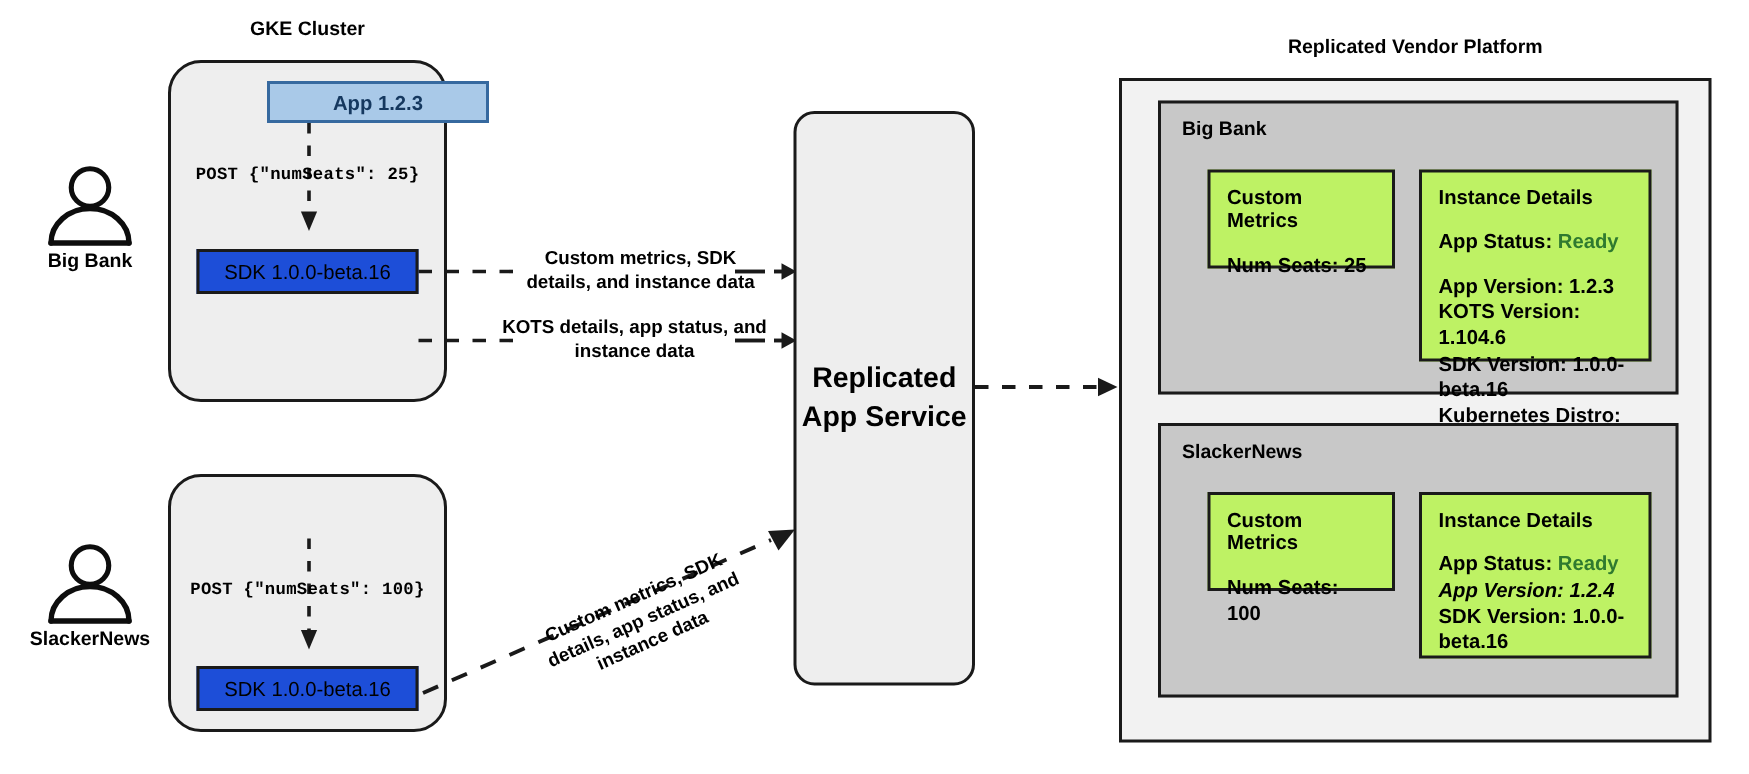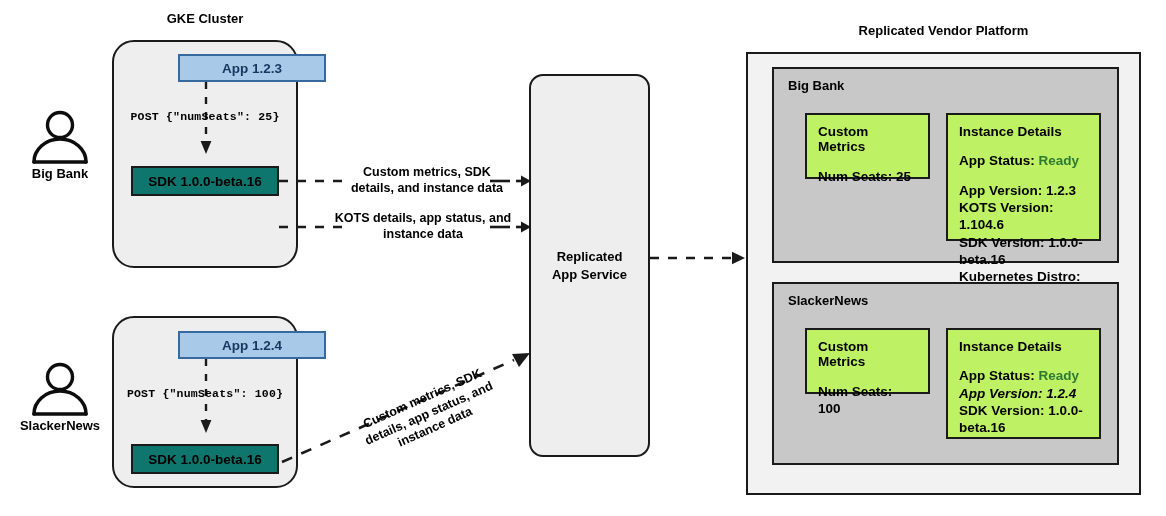--- a/index.html
+++ b/index.html
@@ -12,31 +12,31 @@
   
   .ttl{font-size:13px;font-weight:bold;text-align:center;line-height:1.15;}
   .lbl{font-size:12.5px;font-weight:bold;text-align:center;line-height:1.25;}
   .mono{font-family:"Liberation Mono",monospace;font-size:11.5px;
         font-weight:bold;letter-spacing:.2px;text-align:center;}
 
   
   .cluster{background:#eeeeee;border:2px solid #1a1a1a;border-radius:22px;}
 
   
-  .box{background:#0f766e;border:2px solid #1a1a1a;display:flex;
+  .box{background:#1d4ed8;border:2px solid #1a1a1a;display:flex;
        align-items:center;justify-content:center;font-size:13.5px;
-       font-weight:bold;}
+       font-weight:normal;}
   .appbox{background:#a9c9e8;border:2px solid #36699f;color:#15385f;
           display:flex;align-items:center;justify-content:center;
           font-size:13.5px;font-weight:bold;margin-left:47px;}
 
   
   .service{background:#eeeeee;border:2px solid #1a1a1a;border-radius:14px;
            display:flex;align-items:center;justify-content:center;}
-  .service span{font-size:13px;font-weight:bold;text-align:center;
+  .service span{font-size:19px;font-weight:bold;text-align:center;
                 line-height:1.35;}
 
   
   .vendor-outer{background:#f2f2f2;border:2px solid #1a1a1a;}
   .tenant{background:#c8c8c8;border:2px solid #1a1a1a;}
   .tenant-name{position:absolute;left:14px;top:9px;font-size:13px;
                font-weight:bold;}
   .card{background:#bef264;border:2px solid #1a1a1a;}
   .card h4{margin:0;font-size:13.5px;font-weight:bold;}
   .card p{margin:0;font-size:13.5px;font-weight:bold;line-height:1.27;}
@@ -67,21 +67,20 @@
   </svg>
 
   <div class="abs mono" style="left:112px;top:110px;width:186px;">POST {"numSeats": 25}</div>
 
   <div class="abs box" style="left:131px;top:166px;width:148px;height:30px;">SDK 1.0.0-beta.16</div>
 
 
 
   <div class="abs cluster" style="left:112px;top:316px;width:186px;height:172px;"></div>
 
-  <div class="abs appbox" style="left:131px;top:331px;width:148px;height:28px;">App 1.2.4</div>
 
   <svg class="abs" style="left:197px;top:359px;" width="18" height="78">
     <line x1="9" y1="0" x2="9" y2="64" stroke="#1a1a1a" stroke-width="2.4" stroke-dasharray="7,8"></line>
     <polygon points="9,74 3.6,61 14.4,61" fill="#1a1a1a"></polygon>
   </svg>
 
   <div class="abs mono" style="left:108px;top:387px;width:194px;">POST {"numSeats": 100}</div>
 
   <div class="abs box" style="left:131px;top:444px;width:148px;height:30px;">SDK 1.0.0-beta.16</div>
 

